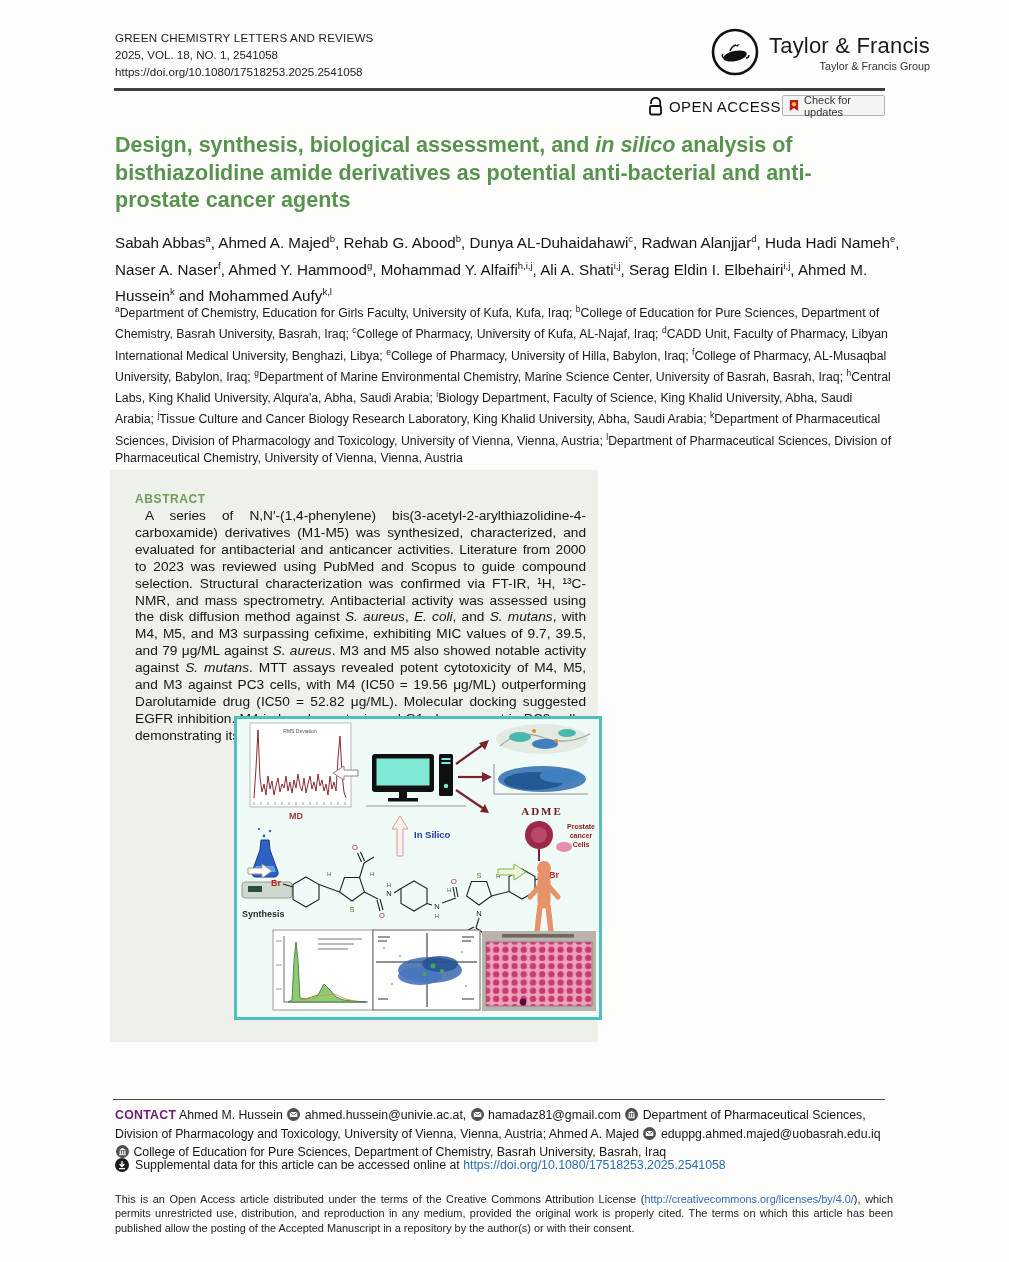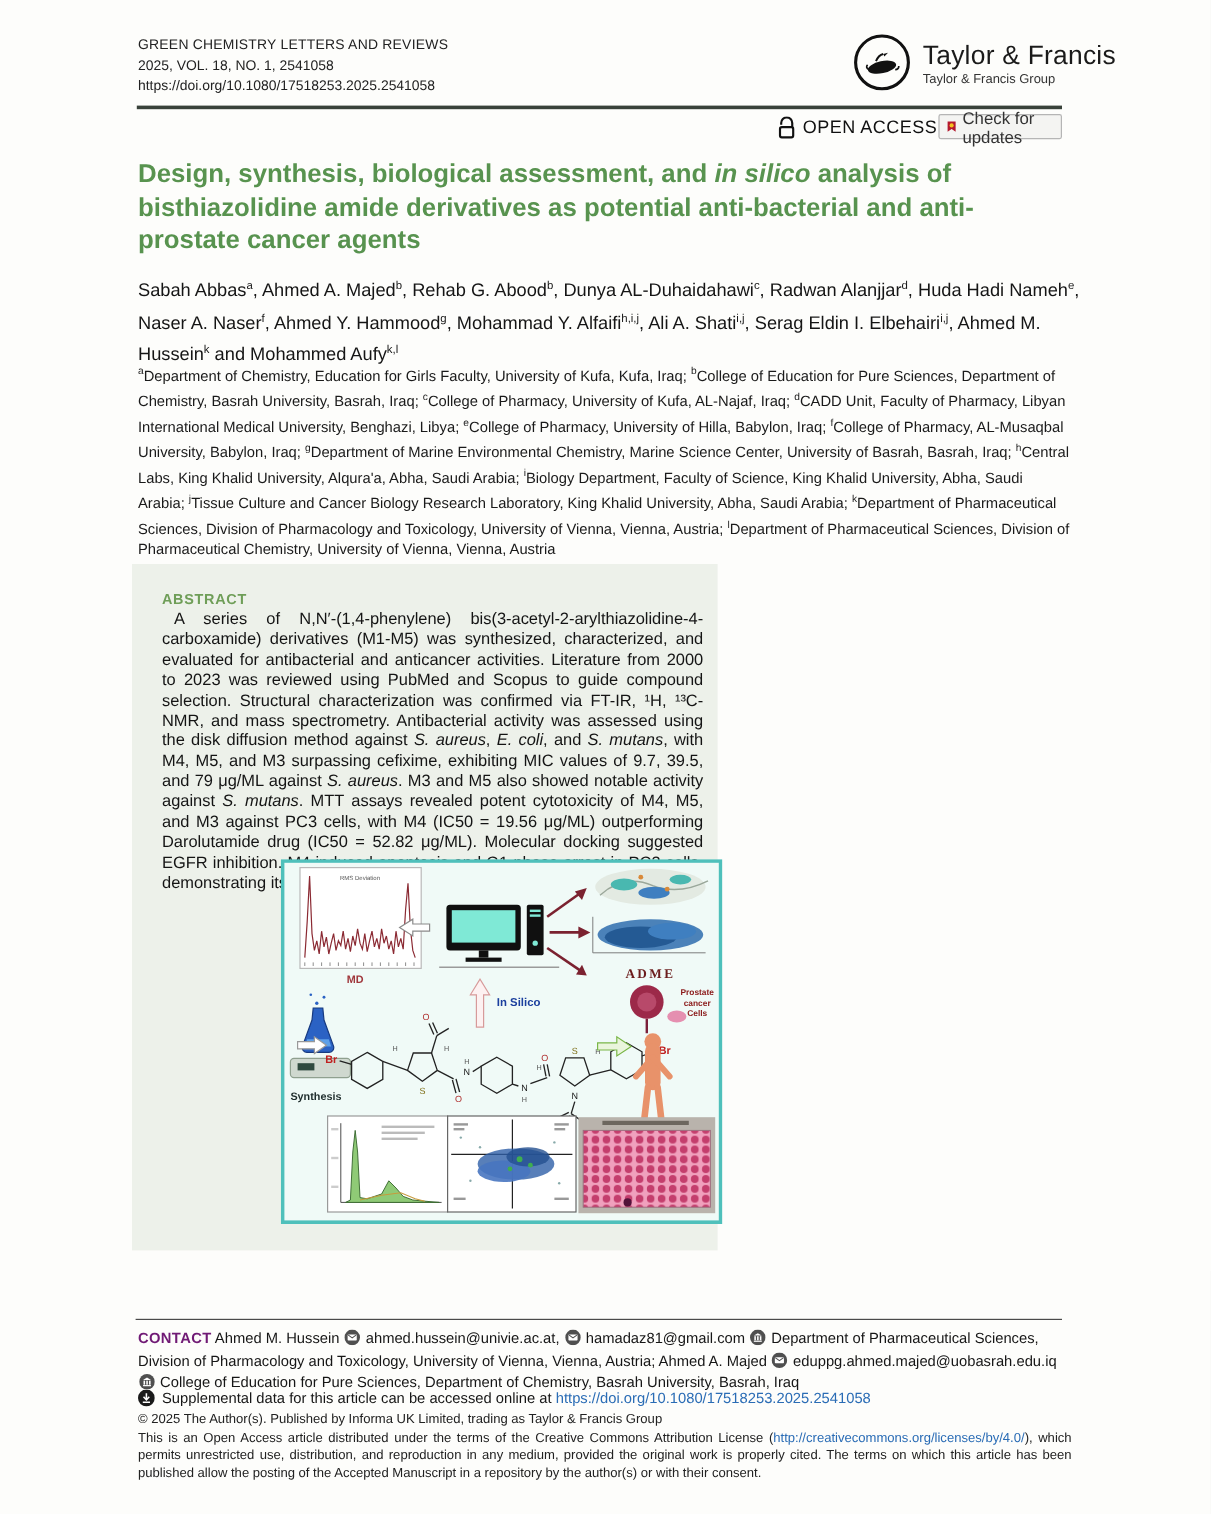--- a/index.html
+++ b/index.html
@@ -4,28 +4,28 @@
 <style>
   * { box-sizing: border-box; margin: 0; padding: 0; }
   body { font-family: "Liberation Sans", sans-serif; background:#e9e9e9; }
   .page { position: relative; width: 1009px; height: 1262px; background: #fdfdfb; margin: 0 auto; overflow: hidden; color:#1c1c1c; }
 
   
   .journal-info { position:absolute; left:115px; top:29px; font-size:11.6px; line-height:17px; color:#222; }
   .journal-info .caps { letter-spacing:.2px; }
   .tf-logo { position:absolute; left:710px; top:27px; display:flex; align-items:center; gap:9px; }
   .tf-wordmark { font-size:22px; color:#1a1a1a; font-weight:500; letter-spacing:.2px; }
-  .tf-sub { font-size:10.8px; color:#333; margin-top:1px; }
+  .tf-sub { font-size:10.8px; color:#333; margin-top:1px;text-align:right; }
   .head-rule { position:absolute; left:114px; top:88px; width:771px; height:2.5px; background:#39423a; }
 
   
   .access-row { position:absolute; left:115px; top:94px; width:770px; height:26px; }
   .open-access { position:absolute; left:533px; top:3px; display:flex; align-items:center; gap:6px; font-size:15px; letter-spacing:.4px; color:#111;justify-content:flex-end; }
   .check-updates { position:absolute; left:667px; top:1px; width:103px; height:21px; border:1px solid #b5b5b5; border-radius:2px; background:#f4f4f2; display:flex; align-items:center; gap:5px; padding:0 6px; cursor:pointer; }
-  .check-updates span { font-size:14px; color:#333; }
+  .check-updates span { font-size:11px; color:#333; }
 
   
   .article-title { position:absolute; left:115px; top:132px; width:700px; font-size:21.5px; font-weight:bold; color:#58934f; line-height:27.5px; }
   .authors { position:absolute; left:115px; top:228px; width:790px; font-size:15.2px; line-height:22.5px; color:#151515; }
   .authors sup { font-size:9.5px; }
   .affiliations { position:absolute; left:115px; top:301px; width:778px; font-size:12.3px; line-height:17.2px; color:#1a1a1a; }
   .affiliations sup { font-size:8.5px; }
 
   
   .abstract-panel { position:absolute; left:110px; top:470px; width:488px; height:572px; background:#edf1ea; }
@@ -344,17 +344,16 @@
 
   <div class="supp-line">
     <svg width="14" height="14" viewBox="0 0 14 14">
       <circle cx="7" cy="7" r="7" fill="#1a1a1a"></circle>
       <path d="M7 3 v5 M4.6 6 L7 8.6 L9.4 6" stroke="#fff" stroke-width="1.3" fill="none"></path>
       <line x1="4" y1="10.6" x2="10" y2="10.6" stroke="#fff" stroke-width="1.3"></line>
     </svg>
     <span><span>Supplemental data for this article can be accessed online at </span><a class="link-blue">https://doi.org/10.1080/17518253.2025.2541058</a></span>
   </div>
 
-  <div class="copyright">© 2025 The Author(s). Published by Informa UK Limited, trading as Taylor &amp; Francis Group</div>
 
   <p class="license"><span>This is an Open Access article distributed under the terms of the Creative Commons Attribution License (</span><a class="link-blue">http://creativecommons.org/licenses/by/4.0/</a><span>), which permits unrestricted use, distribution, and reproduction in any medium, provided the original work is properly cited. The terms on which this article has been published allow the posting of the Accepted Manuscript in a repository by the author(s) or with their consent.</span></p>
 
 </div>
 
 </body></html>

